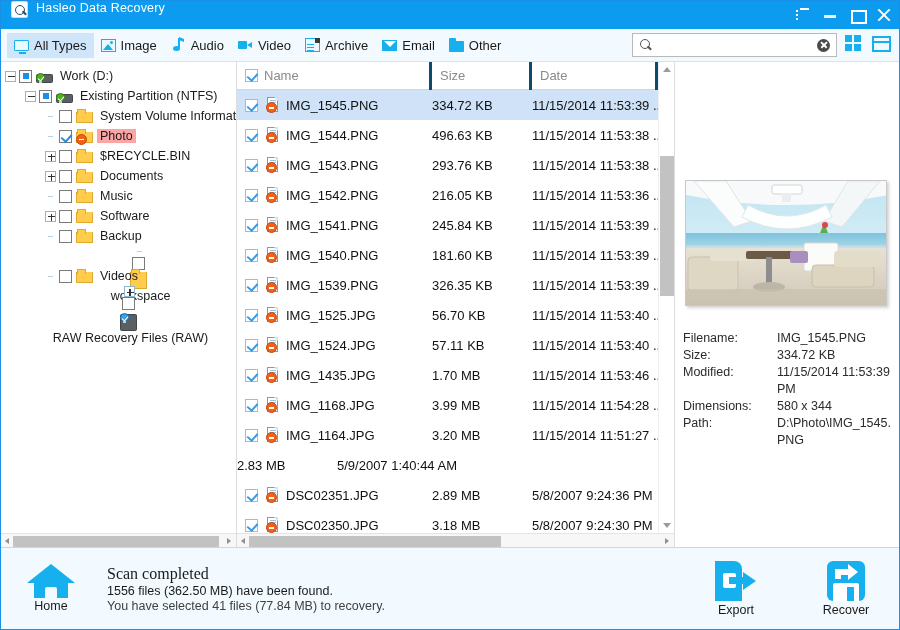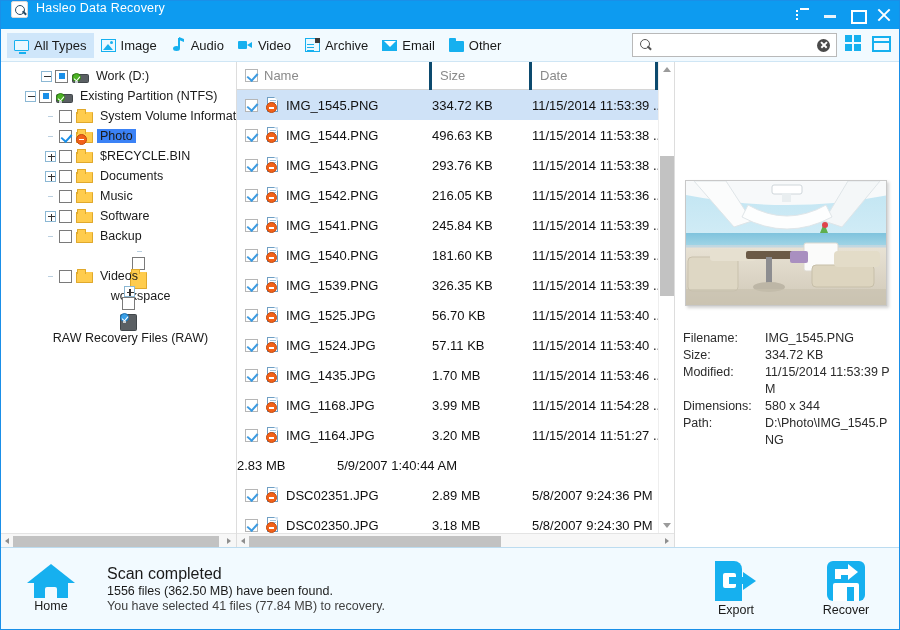--- a/index.html
+++ b/index.html
@@ -137,21 +137,21 @@
      border:solid #fff; border-width:0 1.5px 1.5px 0; transform:rotate(40deg); }
   .ic-drive.blue .badge { background:#3aa0e8; border-color:#1d6fae; }
   .ic-fold { background:#ffcc4d; height:11px; margin-top:2px; border-radius:0 1px 1px 1px;
      border:1px solid #e0a92c; border-top:0; }
   .ic-fold:before { content:""; position:absolute; left:0; top:-3px; width:7px; height:4px; background:#ffcc4d;
      border:1px solid #e0a92c; border-bottom:0; border-radius:1px 1px 0 0; }
   .del-badge { position:absolute; left:-1px; top:2px; width:11px; height:11px; border-radius:50%;
      background:#f2611a; border:1px solid #c2490d; }
   .del-badge:after { content:""; position:absolute; left:2px; top:4px; width:5px; height:1.8px; background:#fff; }
   .tlabel { font-size:12.5px; color:#1a1a1a; padding:0 3px; }
-  .tlabel.sel { background:#3b82f6; }
+  .tlabel.sel { background:#fca5a5; }
 
   
   .hscroll { height:14px; flex:0 0 14px; background:#f7f7f7; border-top:1px solid #e4e4e4;
      display:flex; align-items:center; position:relative; }
   .hs-arrow { width:12px; height:14px; position:relative; flex:0 0 12px; }
   .hs-arrow:after { content:""; position:absolute; left:4px; top:4px;
      border-top:3.5px solid transparent; border-bottom:3.5px solid transparent; }
   .hs-arrow.left:after { border-right:4.5px solid #8f8f8f; }
   .hs-arrow.right:after { border-left:4.5px solid #8f8f8f; left:3px; }
   .hs-track { flex:1 1 auto; height:12px; position:relative; }
@@ -201,36 +201,36 @@
   .vs-track { flex:1 1 auto; width:14px; position:relative; }
   .vs-thumb { position:absolute; left:0; width:14px; background:#c2c2c2; }
 
   
   .preview { width:224px; flex:0 0 224px; background:#fff; padding:0; position:relative; }
   .thumbwrap { position:absolute; left:8px; top:116px; width:206px; height:130px;
      display:flex; align-items:center; justify-content:center; }
   .thumb { width:202px; height:126px; border:1px solid #c8c8c8; background:#bfe0ef;
      box-shadow:2px 2px 3px rgba(0,0,0,.18); position:relative; overflow:hidden; }
   .info { position:absolute; left:8px; top:268px; right:6px; font-size:12.5px; color:#2b2b2b; }
-  .irow { display:flex; line-height:17px; }
+  .irow { display:flex; line-height:17px;gap:12px; }
   .ikey { width:82px; flex:0 0 82px; }
   .ival { flex:1 1 auto; word-break:break-all; }
 
   
   .statusbar { height:82px; flex:0 0 82px; background:#f2faff; border-top:1px solid #bcdcf0;
      display:flex; align-items:center; padding:0 14px; position:relative; }
   .home { width:72px; display:flex; flex-direction:column; align-items:center; gap:1px; flex:0 0 72px; }
   .ic-home { width:48px; height:34px; position:relative; }
   .ic-home .roof { position:absolute; left:0; top:0; width:0; height:0;
      border-left:24px solid transparent; border-right:24px solid transparent; border-bottom:19px solid #16b0ef; }
   .ic-home .body { position:absolute; left:7px; top:17px; width:34px; height:17px; background:#16b0ef; }
   .ic-home .door { position:absolute; left:18px; top:23px; width:12px; height:11px; background:#f2faff; border-radius:2px 2px 0 0; }
   .home-label { font-size:12.5px; color:#1a1a1a; }
   .statustext { margin-left:20px; display:flex; flex-direction:column; gap:1px; }
-  .st-title { font-size:16px; color:#1a1a1a; }
+  .st-title { font-size:16px; color:#1a1a1a;font-family:Liberation Serif, serif; }
   .st-line { font-size:12.5px; color:#1a1a1a; }
   .st-warn { font-size:12.5px; color:#404040; }
   .actions { position:absolute; right:22px; top:0; height:82px; display:flex; align-items:center; gap:48px; }
   .act { display:flex; flex-direction:column; align-items:center; gap:2px; width:62px; }
   .act-label { font-size:12.5px; color:#1a1a1a; }
   .ic-export { width:42px; height:40px; position:relative; }
   .ic-export .sheet { position:absolute; left:0; top:0; width:27px; height:40px; background:#16b0ef;
      border-radius:0 8px 0 0; }
   .ic-export .notch { position:absolute; left:8px; top:12px; width:13px; height:15px; background:#fff; border-radius:2px; }
   .ic-export .shaft { position:absolute; left:14px; top:16px; width:18px; height:7px; background:#16b0ef; }
@@ -317,21 +317,21 @@
           <i></i>
         </div>
       <div class="vb ic-pane"></div>
     </div>
   </div>
 
   <div class="main">
 
     <div class="treepanel">
       <div class="treebody" id="treebody">
-          <div class="tnode" style="padding-left: 0px; margin-left: 36px;">
+          <div class="tnode" style="padding-left: 0px;">
             <span class="expander "></span>
             <span class="cbx sq"></span>
             <span class="nicon ic-drive">
               <span class="badge"></span>
             </span>
             <span class="tlabel">Work (D:)</span>
           </div>
           <div class="tnode" style="padding-left: 20px;">
             <span class="expander "></span>
             <span class="cbx sq"></span>

